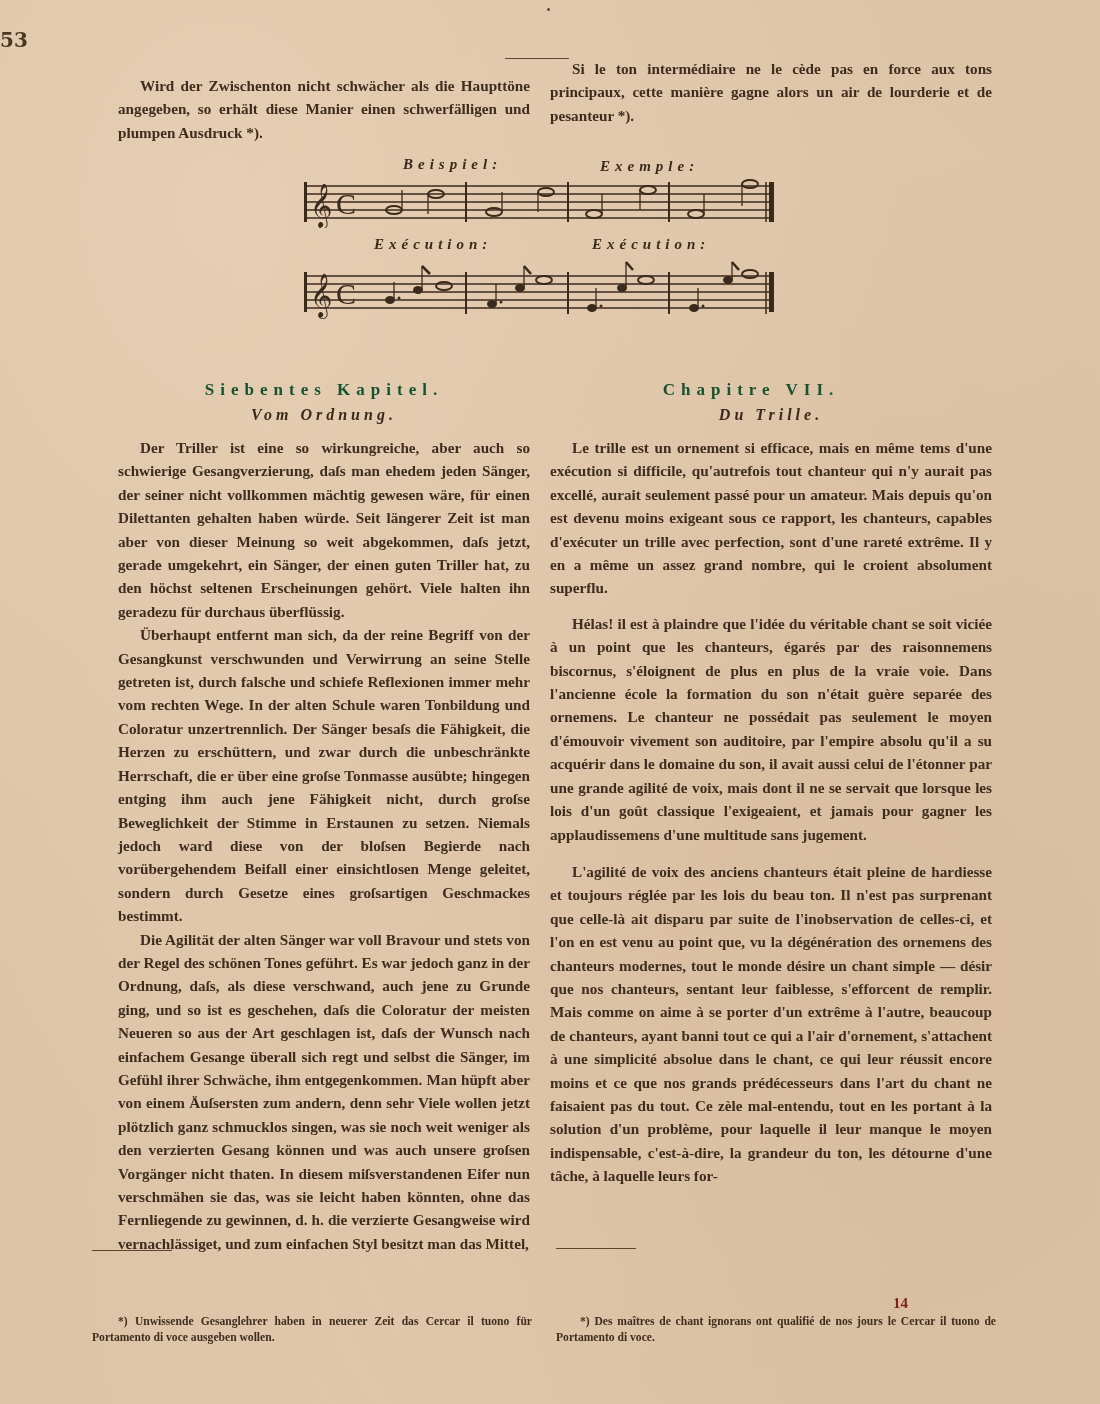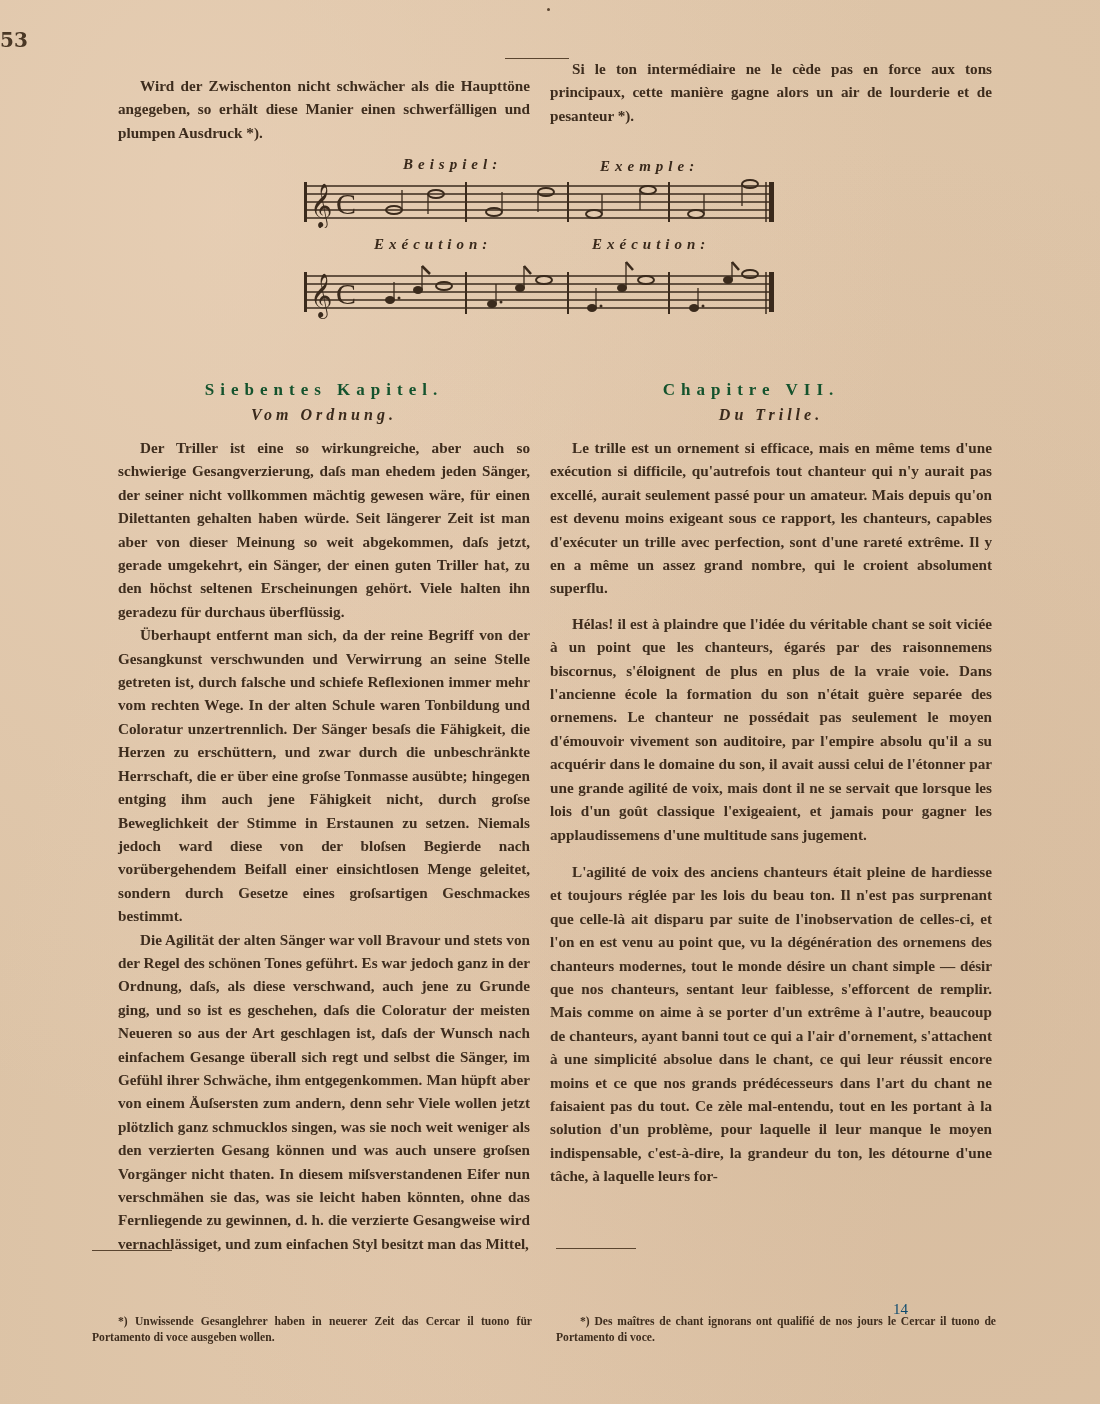--- a/index.html
+++ b/index.html
@@ -47,21 +47,21 @@
       position: absolute; text-align: center; font-family: "Liberation Serif", serif;
       font-style: italic; font-weight: bold; font-size: 16px; letter-spacing: 4px; color: #3a2a1c;
     }
     .footrule { position: absolute; height: 1px; background: #5a4530; width: 80px; }
     .footnote {
       position: absolute; font-family: "Liberation Serif", serif; font-size: 11.6px;
       line-height: 16px; font-weight: bold; color: #3e2d1e; text-align: justify; margin-top: 48px;
     }
     .sig {
       position: absolute; left: 893px; top: 1295px; font-family: "Liberation Serif", serif;
-      font-weight: normal; font-size: 15px; color: #0c4a6e; margin-top: 6px;
+      font-weight: bold; font-size: 15px; color: #7f1d1d;
     }
     .dot { position: absolute; left: 547px; top: 8px; width: 3px; height: 3px; background: #5a4530; border-radius: 50%; }
   </style>
 </head>
 <body>
 
 <div class="dot"></div>
 <div class="page-num">53</div>
 <div class="page-rule"></div>
 

